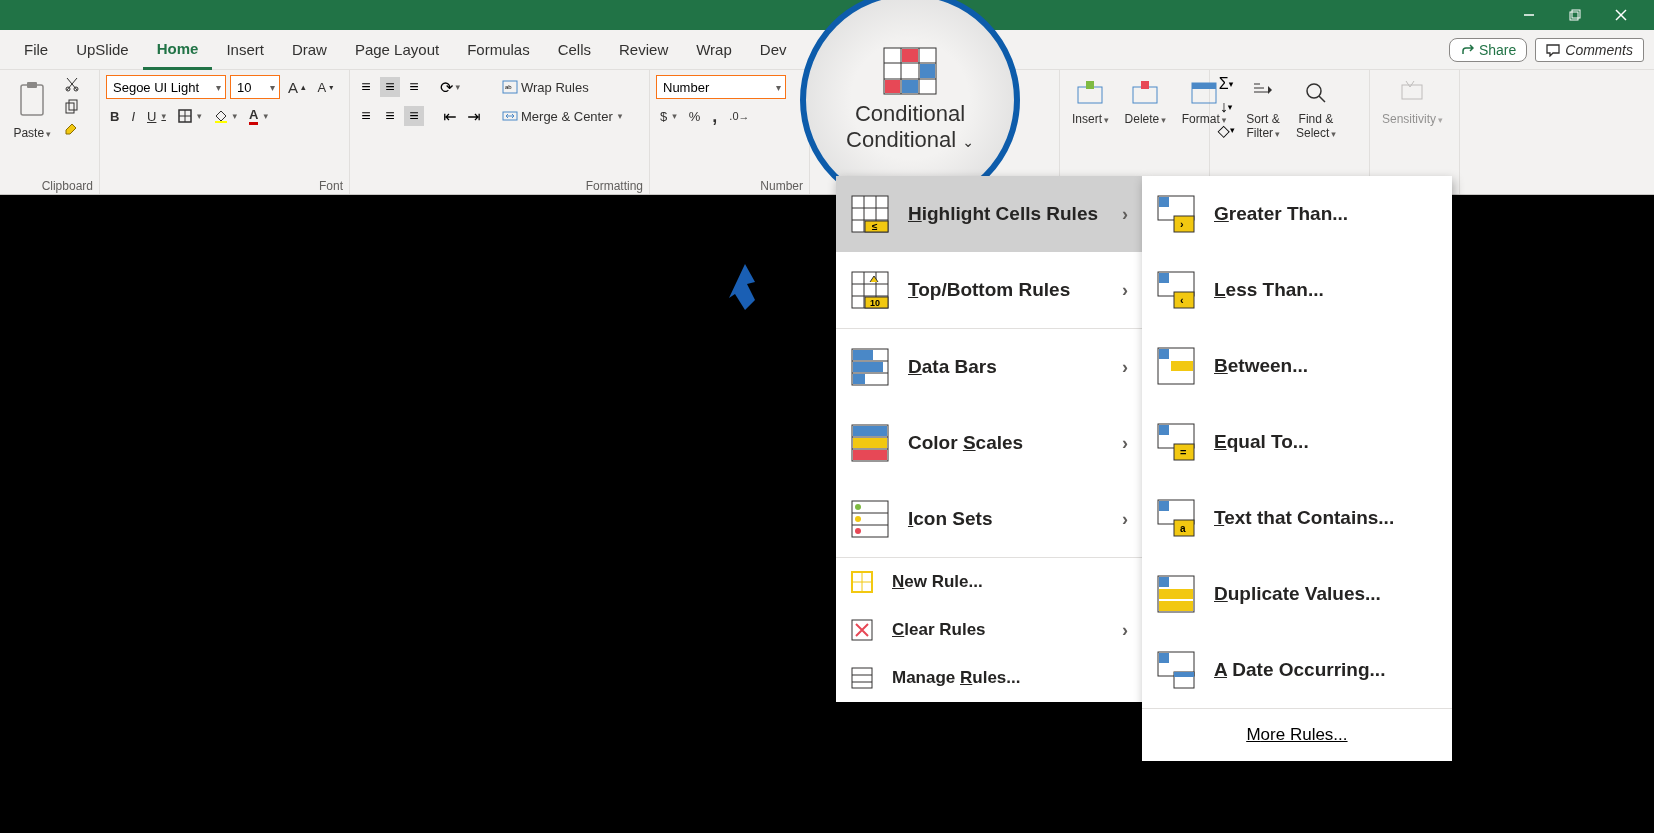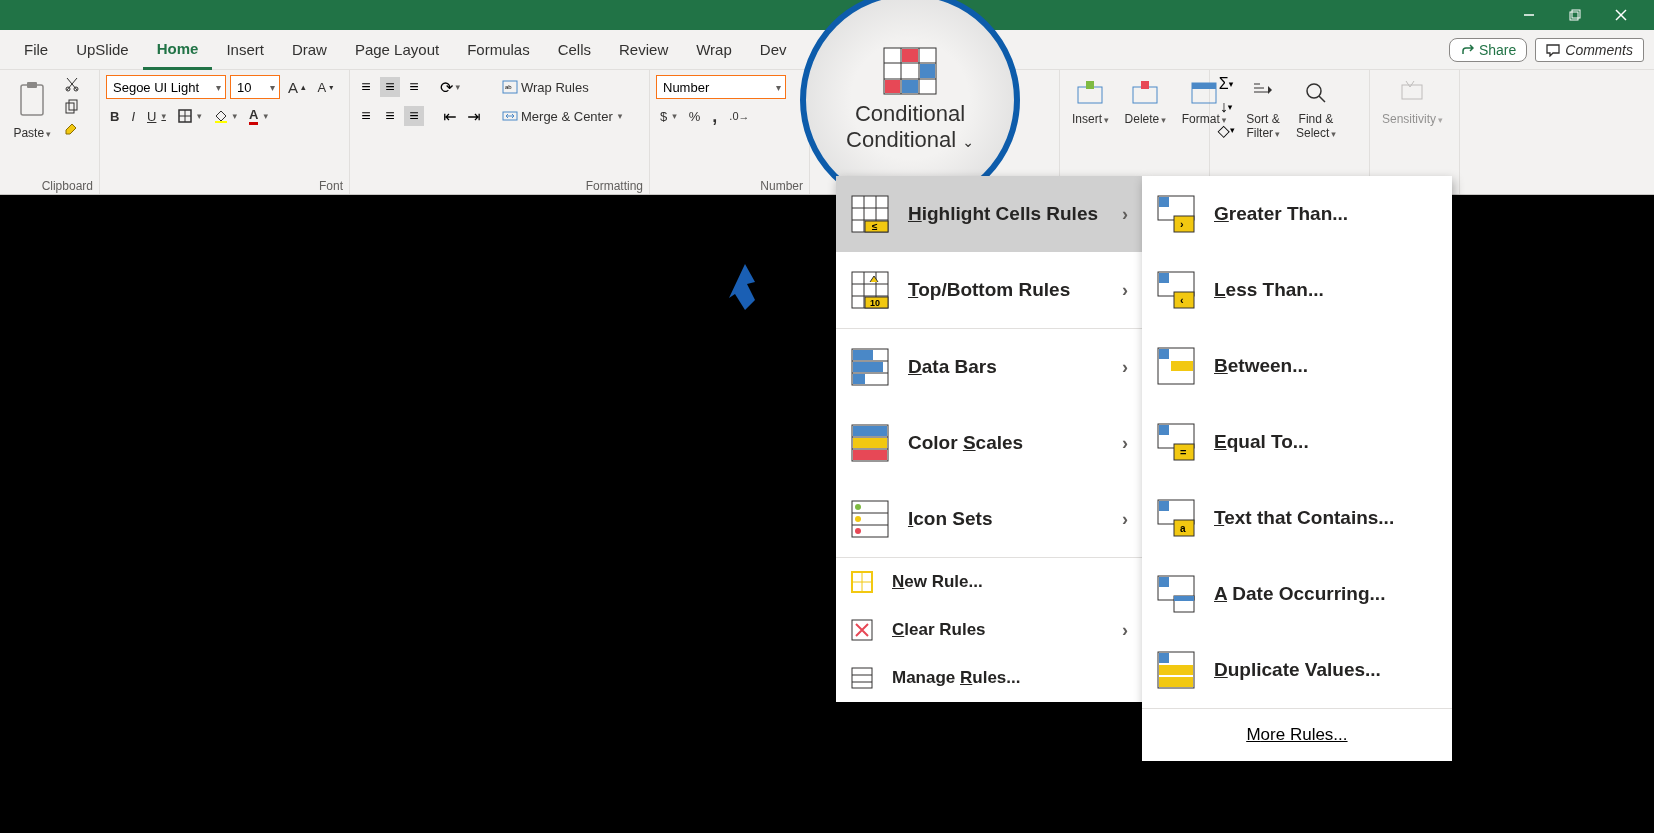--- a/index.html
+++ b/index.html
@@ -483,33 +483,33 @@
     <svg class="mico" viewBox="0 0 40 40">
         <rect x="2" y="2" width="36" height="24" fill="#fff" stroke="#323130"></rect>
         <rect x="3" y="3" width="10" height="10" fill="#4a88c7"></rect>
         <rect x="18" y="22" width="20" height="16" fill="#f2c811" stroke="#323130"></rect>
         <text x="24" y="34" font-size="10">a</text>
       </svg>
     <span><span class="ul">T</span>ext that Contains...</span>
   </div>
   <div class="item">
     <svg class="mico" viewBox="0 0 40 40">
+        <rect x="2" y="2" width="36" height="36" fill="#fff" stroke="#323130"></rect>
+        <rect x="3" y="3" width="10" height="10" fill="#4a88c7"></rect>
+        <rect x="3" y="15" width="34" height="10" fill="#f2c811"></rect>
+        <rect x="3" y="27" width="34" height="10" fill="#f2c811"></rect>
+      </svg>
+    <span><span class="ul">D</span>uplicate Values...</span>
+  </div>
+  <div class="item">
+    <svg class="mico" viewBox="0 0 40 40">
         <rect x="2" y="2" width="36" height="24" fill="#fff" stroke="#323130"></rect>
         <rect x="3" y="3" width="10" height="10" fill="#4a88c7"></rect>
         <rect x="18" y="22" width="20" height="16" fill="#fff" stroke="#323130"></rect>
         <rect x="18" y="22" width="20" height="5" fill="#4a88c7"></rect>
       </svg>
     <span><span class="ul">A</span> Date Occurring...</span>
-  </div>
-  <div class="item">
-    <svg class="mico" viewBox="0 0 40 40">
-        <rect x="2" y="2" width="36" height="36" fill="#fff" stroke="#323130"></rect>
-        <rect x="3" y="3" width="10" height="10" fill="#4a88c7"></rect>
-        <rect x="3" y="15" width="34" height="10" fill="#f2c811"></rect>
-        <rect x="3" y="27" width="34" height="10" fill="#f2c811"></rect>
-      </svg>
-    <span><span class="ul">D</span>uplicate Values...</span>
   </div>
   <div class="sep"></div>
   <div class="more">
     <span><span class="ul">M</span>ore Rules...</span>
   </div>
 </div>
 
 </body></html>

